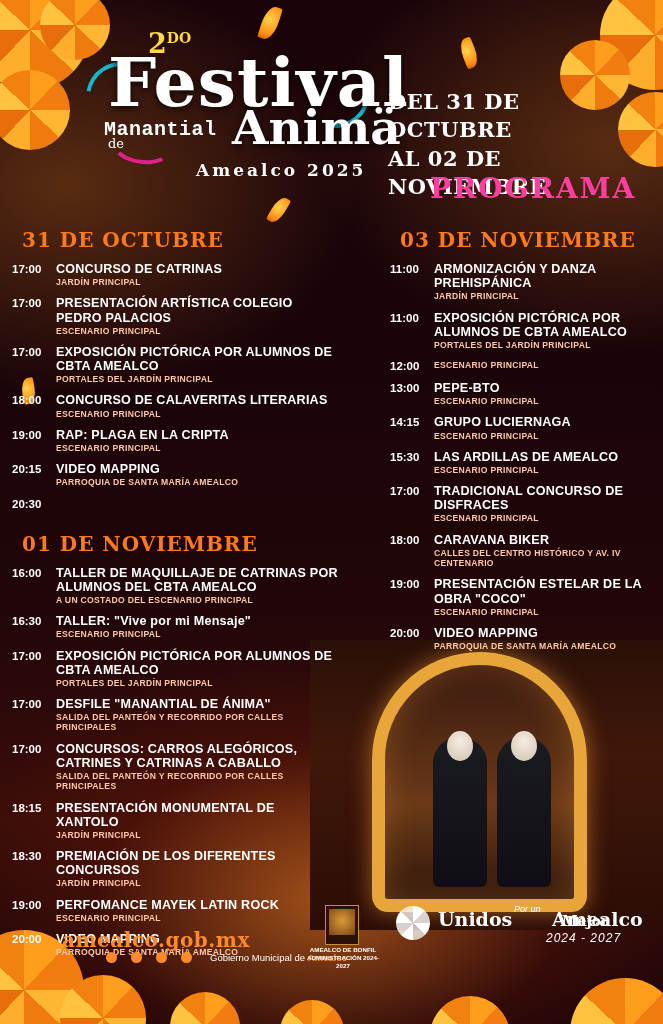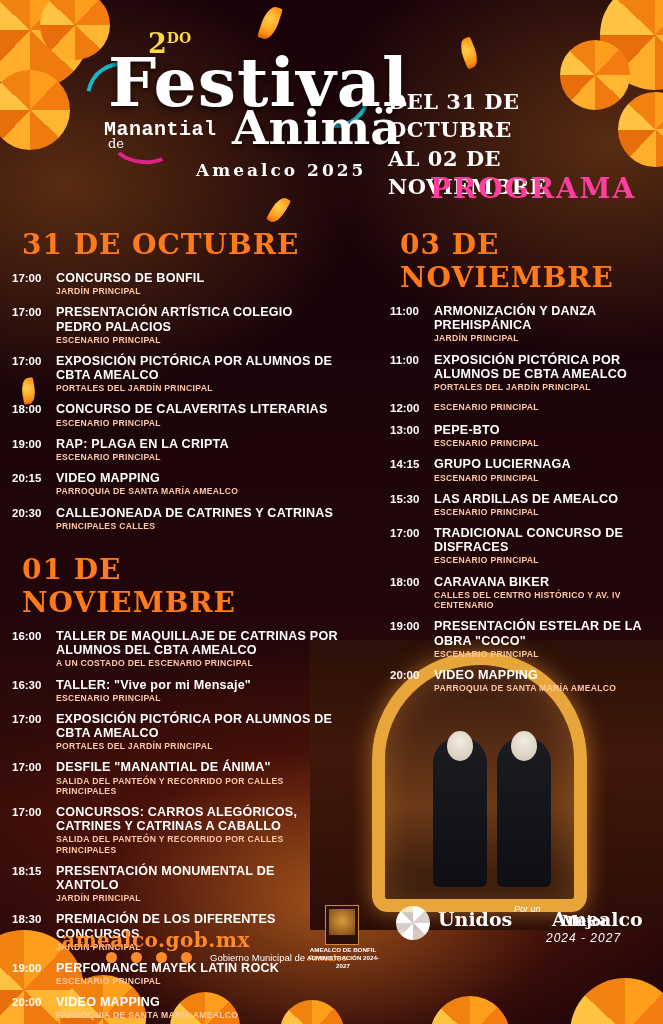--- a/index.html
+++ b/index.html
@@ -122,21 +122,21 @@
     font-size: 28px; letter-spacing: 2px;
   }
 
   
   .col { position: absolute; }
   .col-left { left: 10px; top: 228px; width: 330px; }
   .col-right { left: 388px; top: 228px; width: 270px; }
 
   .day-title {
     color: #ff7a1a; font-family: "DejaVu Serif", serif; font-weight: 700;
-    font-size: 28px; letter-spacing: 1px; margin: 0 0 10px 12px;
+    font-size: 20px; letter-spacing: 1px; margin: 0 0 10px 12px;
   }
   .day-title.second { margin-top: 22px; }
 
   .ev { display: flex; margin-bottom: 9px; }
   .ev-time {
     width: 46px; flex: 0 0 46px; color: #ffffff; font-size: 11.5px;
     font-weight: 700; padding-top: 1px; text-align: left; padding-left: 2px;
   }
   .ev-body { flex: 1; }
   .ev-name {
@@ -239,21 +239,21 @@
       <div>AL 02 DE NOVIEMBRE</div>
     </div>
     <div class="hdr-programa">PROGRAMA</div>
 
     <div class="col col-left">
       <div class="day-title">31 DE OCTUBRE</div>
 
       <div class="ev">
         <div class="ev-time">17:00</div>
         <div class="ev-body">
-          <div class="ev-name">CONCURSO DE BONFIL</div>
+          <div class="ev-name">CONCURSO DE CATRINAS</div>
           <div class="ev-place">Jardín Principal</div>
         </div>
       </div>
       <div class="ev">
         <div class="ev-time">17:00</div>
         <div class="ev-body">
           <div class="ev-name">PRESENTACIÓN ARTÍSTICA  COLEGIO PEDRO PALACIOS</div>
           <div class="ev-place">Escenario Principal</div>
         </div>
       </div>
@@ -280,24 +280,20 @@
       </div>
       <div class="ev">
         <div class="ev-time">20:15</div>
         <div class="ev-body">
           <div class="ev-name">VIDEO MAPPING</div>
           <div class="ev-place">Parroquia de Santa María Amealco</div>
         </div>
       </div>
       <div class="ev">
         <div class="ev-time">20:30</div>
-        <div class="ev-body">
-          <div class="ev-name">CALLEJONEADA DE CATRINES Y CATRINAS</div>
-          <div class="ev-place">Principales Calles</div>
-        </div>
       </div>
 
       <div class="day-title second">01 DE NOVIEMBRE</div>
 
       <div class="ev">
         <div class="ev-time">16:00</div>
         <div class="ev-body">
           <div class="ev-name">TALLER DE MAQUILLAJE DE CATRINAS POR ALUMNOS DEL CBTA AMEALCO</div>
           <div class="ev-place">A un costado del Escenario Principal</div>
         </div>

